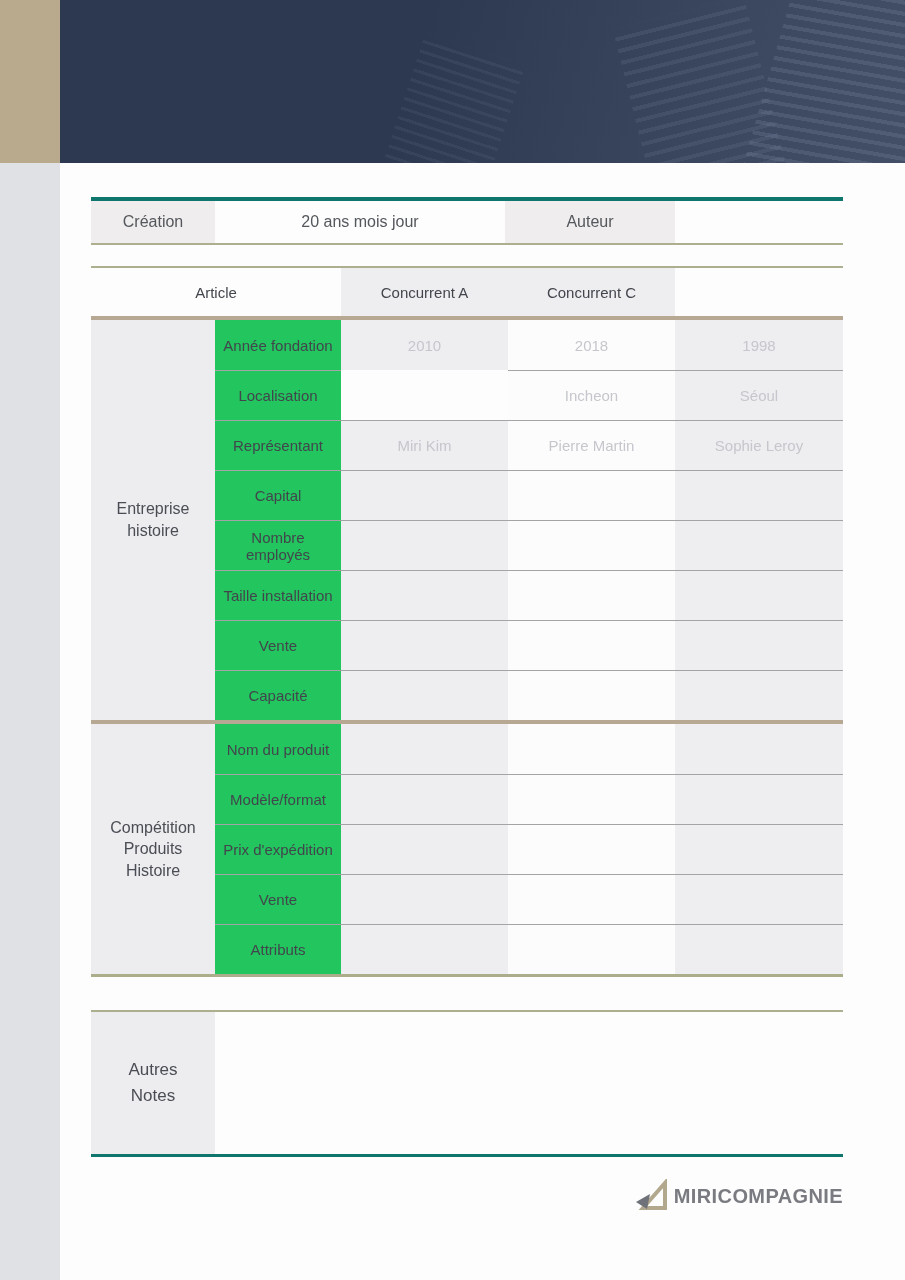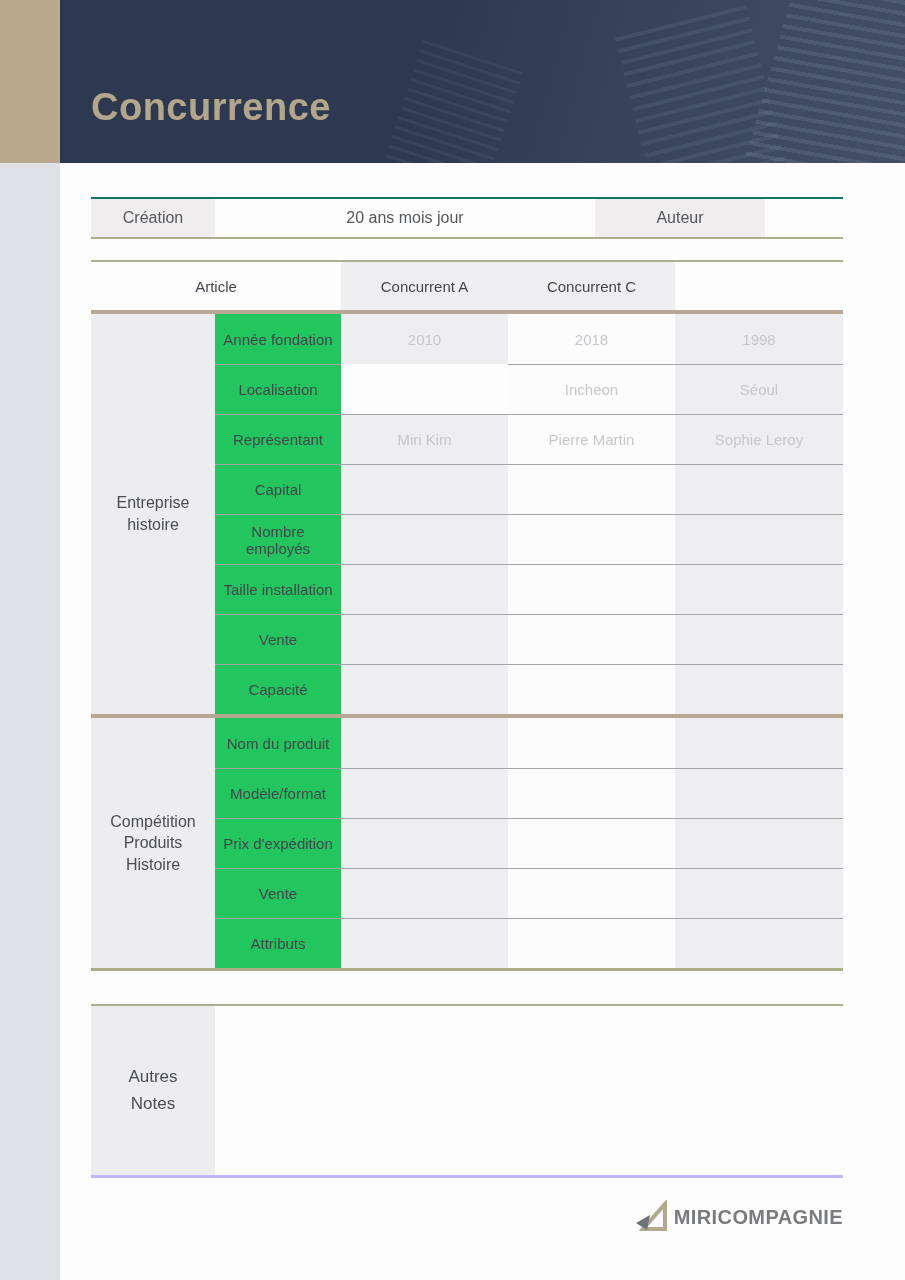--- a/index.html
+++ b/index.html
@@ -34,23 +34,22 @@
     font-size:38px; font-weight:bold; letter-spacing:.5px; color:#b4a68b;
   }
 
   
   .content { position:absolute; left:60px; top:163px; width:845px; }
   .inner { margin:34px 31px 0 31px; width:752px; }
 
   
   .meta-table {
     display:grid; grid-template-columns:124px 290px 170px 168px;
-    border-top:2px solid #0f766e; border-bottom:2px solid #adaf8e;
-    height:42px;
-    gap:45px;
+    border-top:4px solid #0f766e; border-bottom:2px solid #adaf8e;
+    height:48px;
   }
   .meta-cell { display:flex; align-items:center; justify-content:center;
                font-size:16px; color:#54575c; }
   .meta-cell.shaded { background:#efedee; }
 
   
   .comp-table { margin-top:21px; border-top:2px solid #adaf8e; border-bottom:3px solid #abad8b; }
   .thead {
     display:grid; grid-template-columns:250px 167px 167px 168px;
     height:52px; border-bottom:4px solid #b6a892;
@@ -70,21 +69,21 @@
   .tcell { display:flex; align-items:center; justify-content:center; font-size:15px; }
   .row-label { color:#42464c; background:#22c55e; text-align:center; padding:16px 4px; }
   .value { color:#c6c7cc; }
   .shade { background:#eeedf0; }
   .plain { background:#fcfcfd; }
   .sep { border-top:1px solid #a2a4a6; }
 
   
   .notes-table {
     margin-top:33px; display:grid; grid-template-columns:124px 628px;
-    height:174px; border-top:2px solid #adaf8e; border-bottom:3px solid #c4b5fd;
+    height:147px; border-top:2px solid #adaf8e; border-bottom:3px solid #0f766e;
   }
   .notes-label {
     background:#edecef; display:flex; flex-direction:column;
     align-items:center; justify-content:center;
     font-size:17px; line-height:1.55; color:#4a4e54; text-align:center;
   }
   .notes-body { background:#fdfdfe; }
 
   
   .brand-row { margin-top:20px; display:flex; align-items:center; justify-content:flex-end; height:38px; }
@@ -95,21 +94,20 @@
 <body>
 
 <div class="strip-top"></div>
 <div class="strip-bottom"></div>
 
 <div class="banner">
   <div class="bldg b1"></div>
   <div class="bldg b2"></div>
   <div class="bldg b3"></div>
   <div class="banner-overlay"></div>
-  <div class="banner-title">Concurrence</div>
 </div>
 
 <div class="content">
   <div class="inner">
 
     <div class="meta-table">
       <div class="meta-cell shaded">Création</div>
       <div class="meta-cell">20 ans mois jour</div>
       <div class="meta-cell shaded">Auteur</div>
       <div class="meta-cell"></div>

